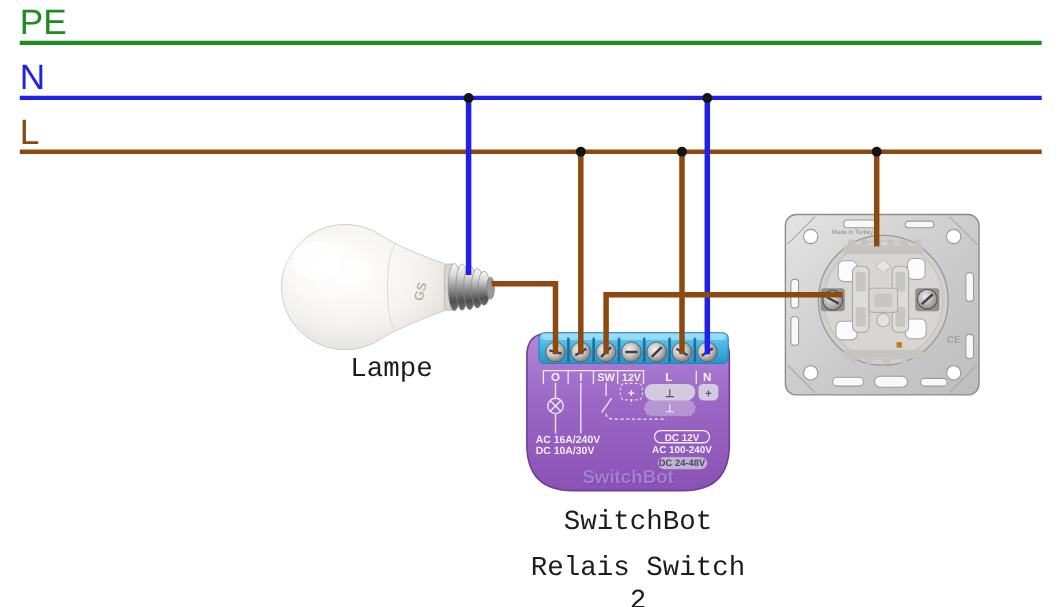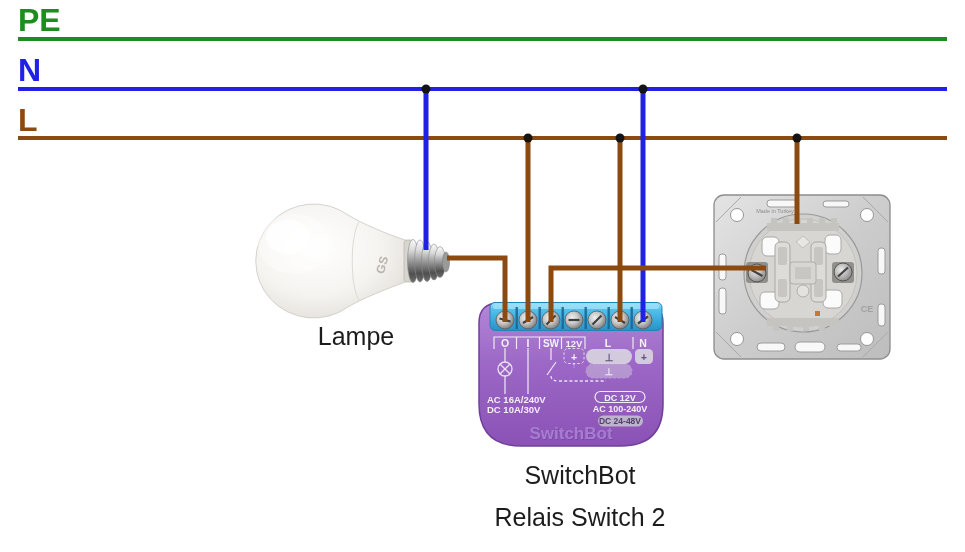--- a/index.html
+++ b/index.html
@@ -1,20 +1,20 @@
 <!DOCTYPE html>
 <html><head>
 <meta charset="utf-8">
 <style>
   html,body{margin:0;padding:0;background:#ffffff;}
   .canvas{position:relative;width:965px;height:552px;background:#ffffff;
           font-family:"Liberation Sans",sans-serif;overflow:hidden;}
-  .buslabel{position:absolute;left:18px;font-size:32px;line-height:34px;font-weight:700;}
+  .buslabel{position:absolute;left:18px;font-size:32px;line-height:34px;font-weight:400;}
   .pe-c{color:#1e8c1e;} .n-c{color:#2121e6;} .l-c{color:#8c4a10;}
-  .caption{position:absolute;text-align:center;font-size:25px;color:#1c1c1c;line-height:30px;}
+  .caption{position:absolute;text-align:center;font-size:25px;color:#1c1c1c;line-height:30px;font-family:Liberation Mono, monospace;}
   .layer{position:absolute;left:0;top:0;}
   svg text{font-family:"Liberation Sans",sans-serif;}
 </style>
 </head>
 <body>
 
 <div class="canvas">
 
   <div class="buslabel pe-c" style="top:3px">PE</div>
   <div class="buslabel n-c" style="top:53px">N</div>

